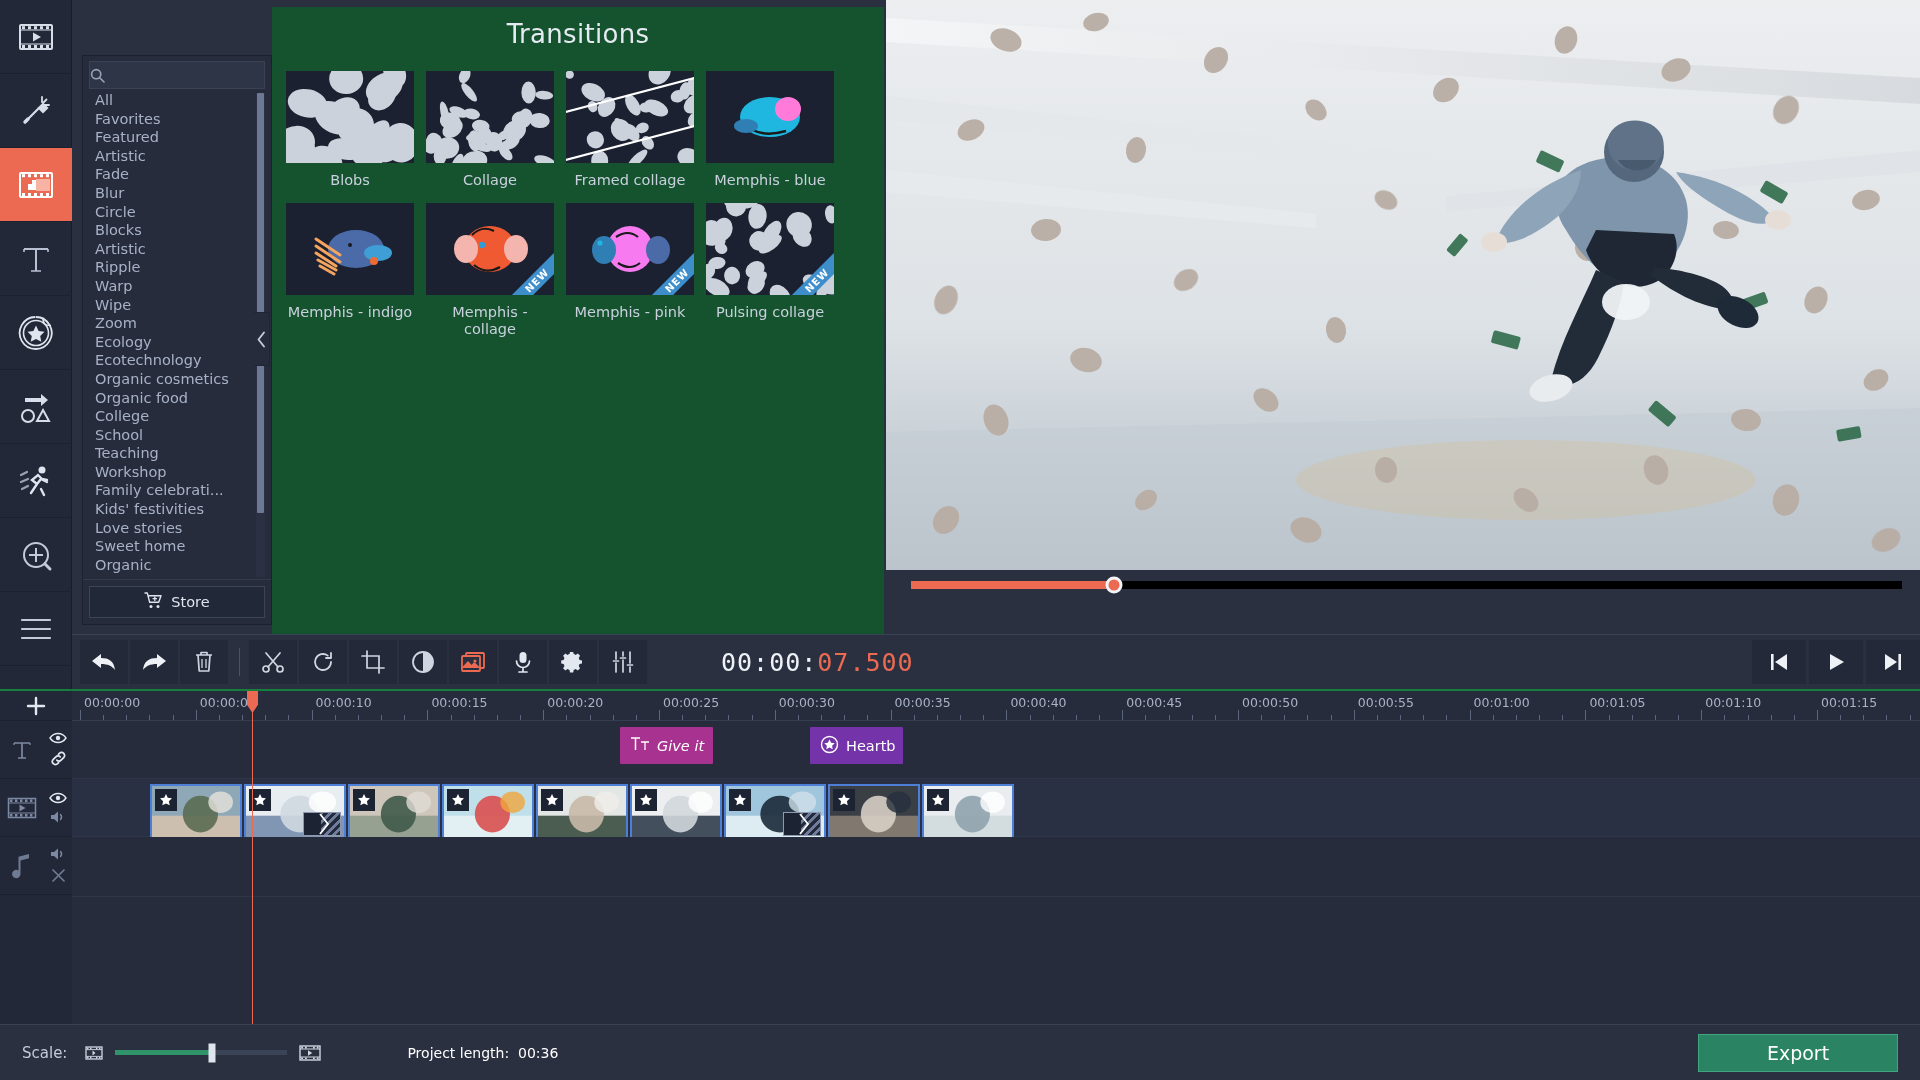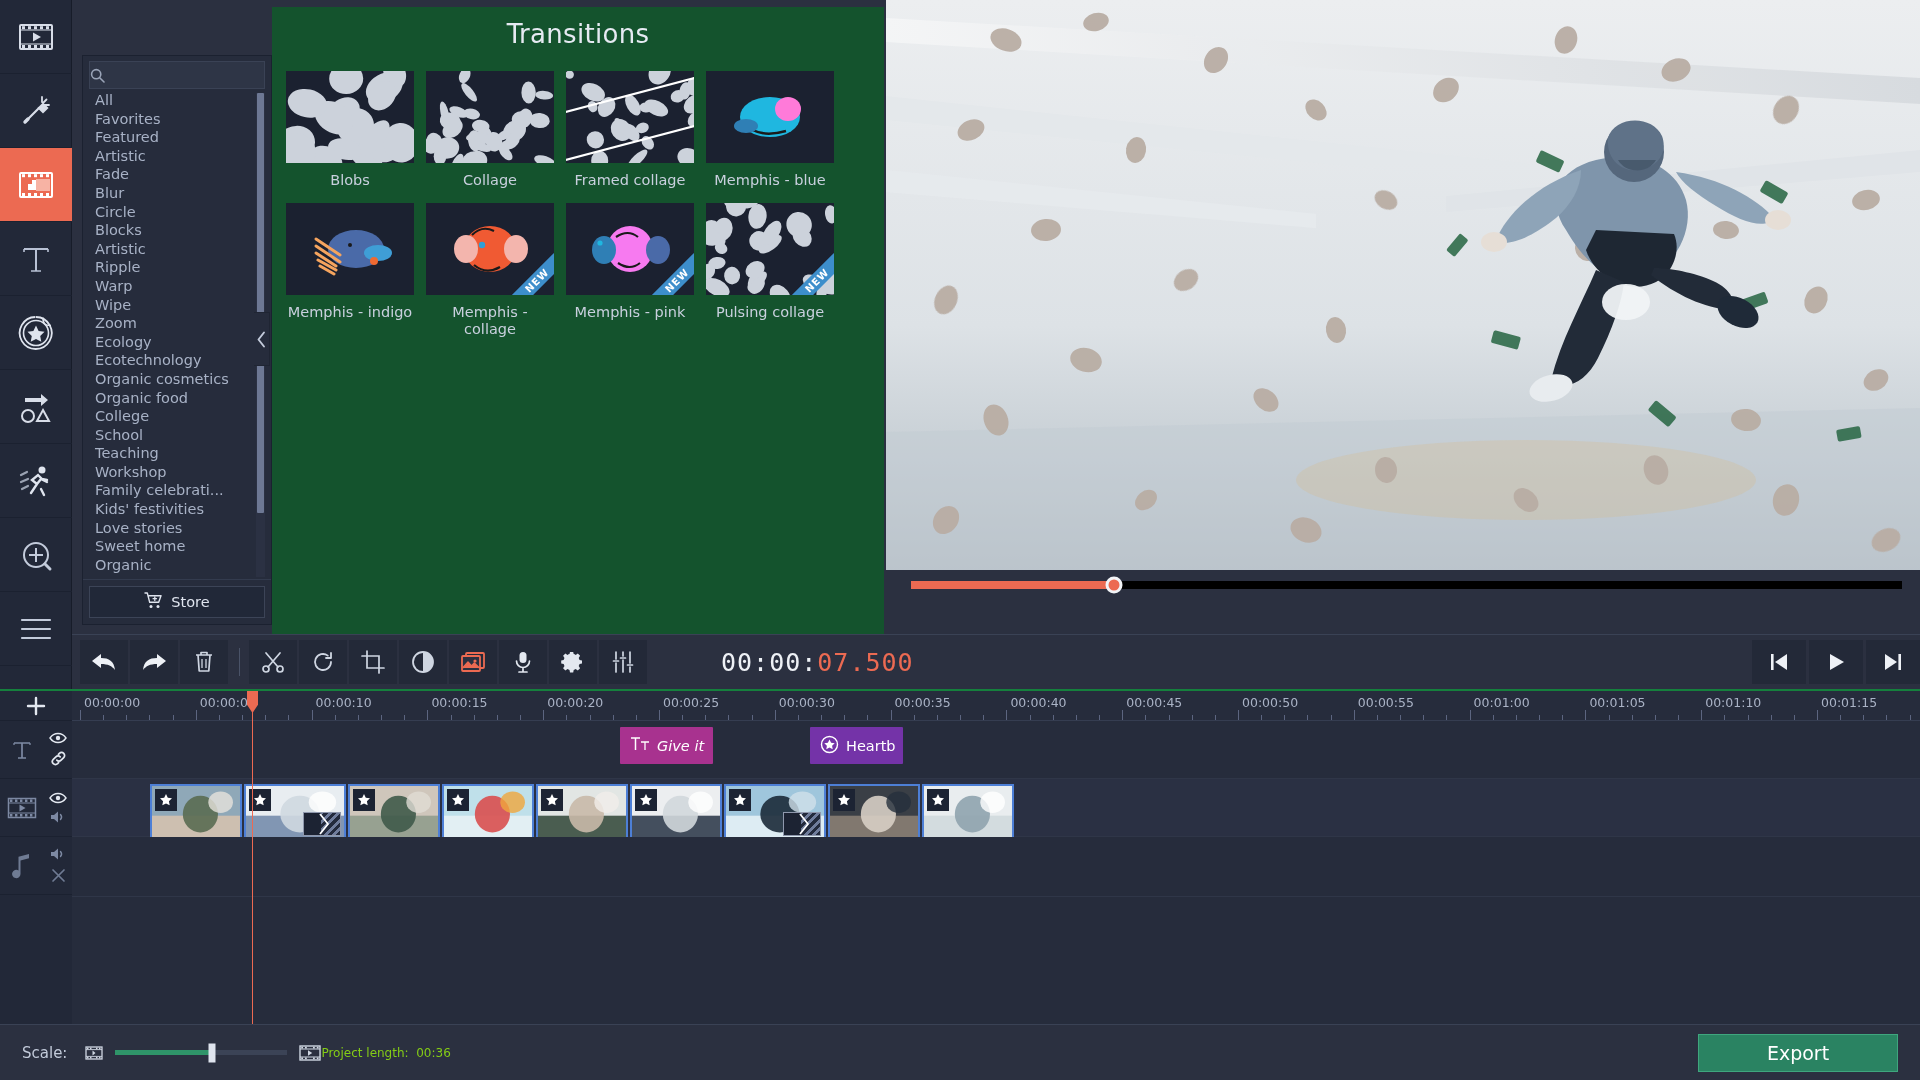--- a/index.html
+++ b/index.html
@@ -245,21 +245,21 @@
   .scale-ico { display: flex; align-items: center; justify-content: center; cursor: pointer; }
   .scale-track {
     position: relative; width: 172px; height: 5px; background: #3b4356;
     margin: 0 12px; cursor: pointer;
   }
   .scale-fill { position: absolute; left: 0; top: 0; height: 5px; width: 56%; background: #2f9469; }
   .scale-knob {
     position: absolute; left: 56%; top: 50%; transform: translate(-50%,-50%);
     width: 7px; height: 19px; background: #dfe4ee; cursor: pointer;
   }
-  .projlen { font-size: 12px; color: #84cc16; }
+  .projlen { margin-left: 86px; font-size: 14px; color: #ffffff; }
   .export-btn {
     margin-left: auto; width: 200px; height: 38px; background: #2a8362;
     border: 1px solid #3fa67e; color: #fff; font-size: 19px;
     display: flex; align-items: center; justify-content: center; cursor: pointer;
   }
 </style>
 </head>
 <body>
 
 <div id="app">

